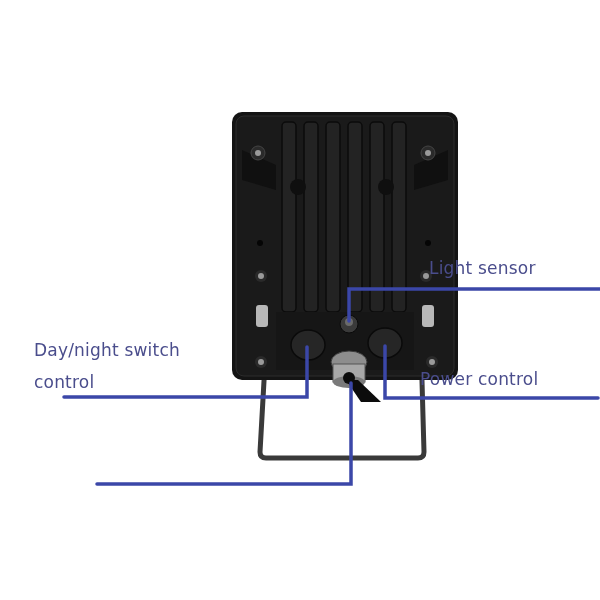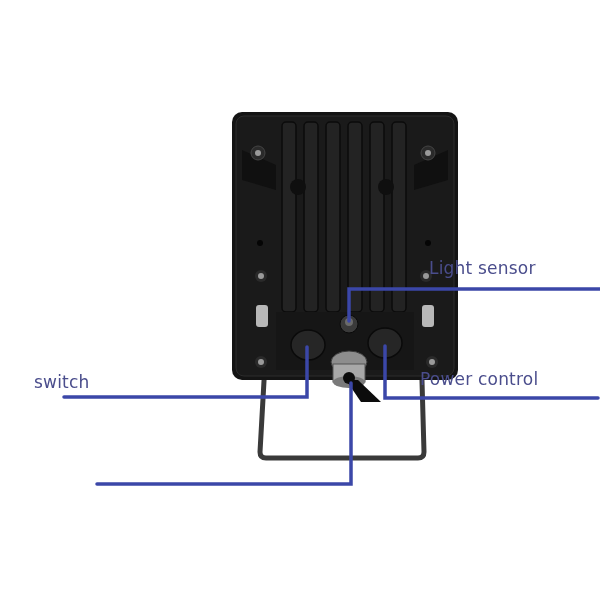--- a/index.html
+++ b/index.html
@@ -89,15 +89,16 @@
 
       <polyline points="271,347 271,397 28,397"></polyline>
 
       <polyline points="349,346 349,398 562,398"></polyline>
 
       <polyline points="315,383 315,484 61,484"></polyline>
     </g>
   </svg>
 
   <div class="label" style="left:429px; top:260px;">Light sensor</div>
-  <div class="label" style="left:34px; top:374px;">switch</div>
+  <div class="label" style="left:34px; top:342px;">Day/night switch</div>
+  <div class="label" style="left:34px; top:374px;">control</div>
   <div class="label" style="left:420px; top:371px;">Power control</div>
 </div>
 
 </body></html>

